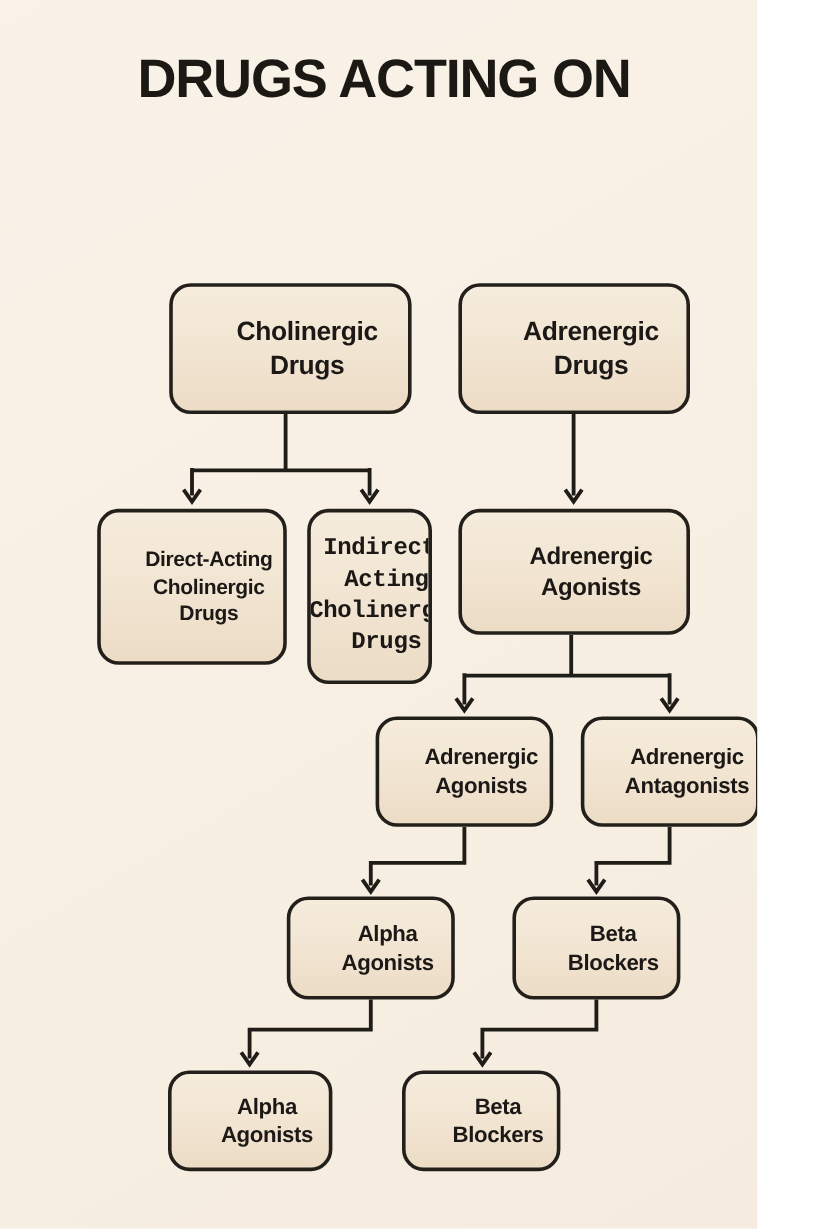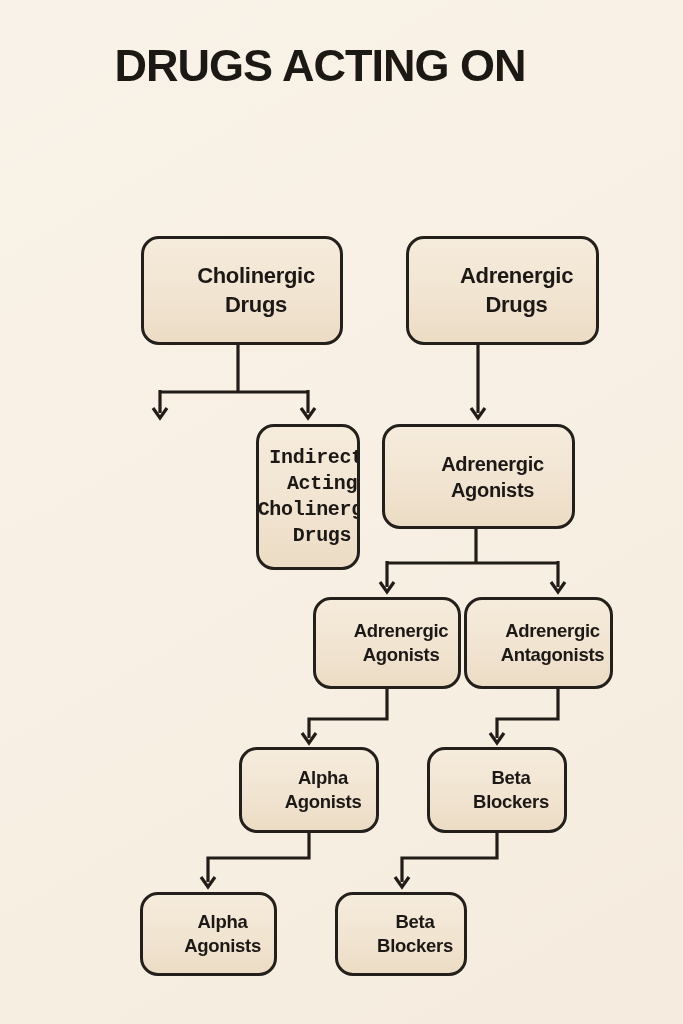--- a/index.html
+++ b/index.html
@@ -1,18 +1,18 @@
 <!DOCTYPE html>
 <html><head>
 <meta charset="utf-8">
 <style>
   html,body { margin:0; padding:0; }
   .canvas {
     position: relative;
-    width: 683px;
+    width: 631px;
     height: 1024px;
     background: linear-gradient(150deg, #f9f2e8 0%, #f8f0e4 45%, #f5ecdf 100%);
     font-family: "Liberation Sans", sans-serif;
     overflow: hidden;
   }
   .title {
     position: absolute;
     left: 30px;
     top: 42px;
     width: 580px;
@@ -35,26 +35,26 @@
     text-align: center;
     font-weight: bold;
     color: #1b1815;
     letter-spacing: -0.3px;
     line-height: 1.3;
     overflow: hidden;
     box-sizing: border-box;
     padding-left: 28px;
   }
   .n-cholinergic          { left:141px; top:236px; width:202px; height:109px; font-size:22px; }
-  .n-adrenergic           { left:382px; top:236px; width:193px; height:109px; font-size:22px;margin-left:24px; }
+  .n-adrenergic           { left:382px; top:236px; width:193px; height:109px; font-size:22px; }
   .n-direct-acting        { left: 81px; top:424px; width:158px; height:130px; font-size:17.5px; }
   .n-indirect-acting      { left:256px; top:424px; width:104px; height:146px; font-size:20px;font-family:Liberation Mono, monospace; }
   .n-adrenergic-agonists-mid { left:382px; top:424px; width:193px; height:105px; font-size:20px; }
   .n-adrenergic-agonists  { left:313px; top:597px; width:148px; height:92px; font-size:18.5px; }
-  .n-adrenergic-antagonists { left:464px; top:597px; width:149px; height:92px; font-size:18.5px; }
+  .n-adrenergic-antagonists { left:484px; top:597px; width:149px; height:92px; font-size:18.5px; }
   .n-alpha-agonists       { left:239px; top:747px; width:140px; height:86px; font-size:18.5px; }
   .n-beta-blockers        { left:427px; top:747px; width:140px; height:86px; font-size:18.5px; }
   .n-alpha-agonists-leaf  { left:140px; top:892px; width:137px; height:84px; font-size:18.5px; }
   .n-beta-blockers-leaf   { left:335px; top:892px; width:132px; height:84px; font-size:18.5px; }
   .connector-layer {
     position: absolute;
     left: 0; top: 0;
     width: 683px; height: 1024px;
     pointer-events: none;
   }
@@ -98,20 +98,23 @@
     <path d="M497 833 L497 858 L402 858 L402 882"></path>
     <path d="M395 877 L402 887 L409 877"></path>
   </svg>
 
   <div class="node n-cholinergic">
     <span>Cholinergic Drugs</span>
   </div>
   <div class="node n-adrenergic">
     <span>Adrenergic Drugs</span>
   </div>
+  <div class="node n-direct-acting">
+    <span>Direct-Acting Cholinergic Drugs</span>
+  </div>
   <div class="node n-indirect-acting">
     <span>Indirect-Acting Cholinergic Drugs</span>
   </div>
   <div class="node n-adrenergic-agonists-mid">
     <span>Adrenergic Agonists</span>
   </div>
   <div class="node n-adrenergic-agonists">
     <span>Adrenergic Agonists</span>
   </div>
   <div class="node n-adrenergic-antagonists">

